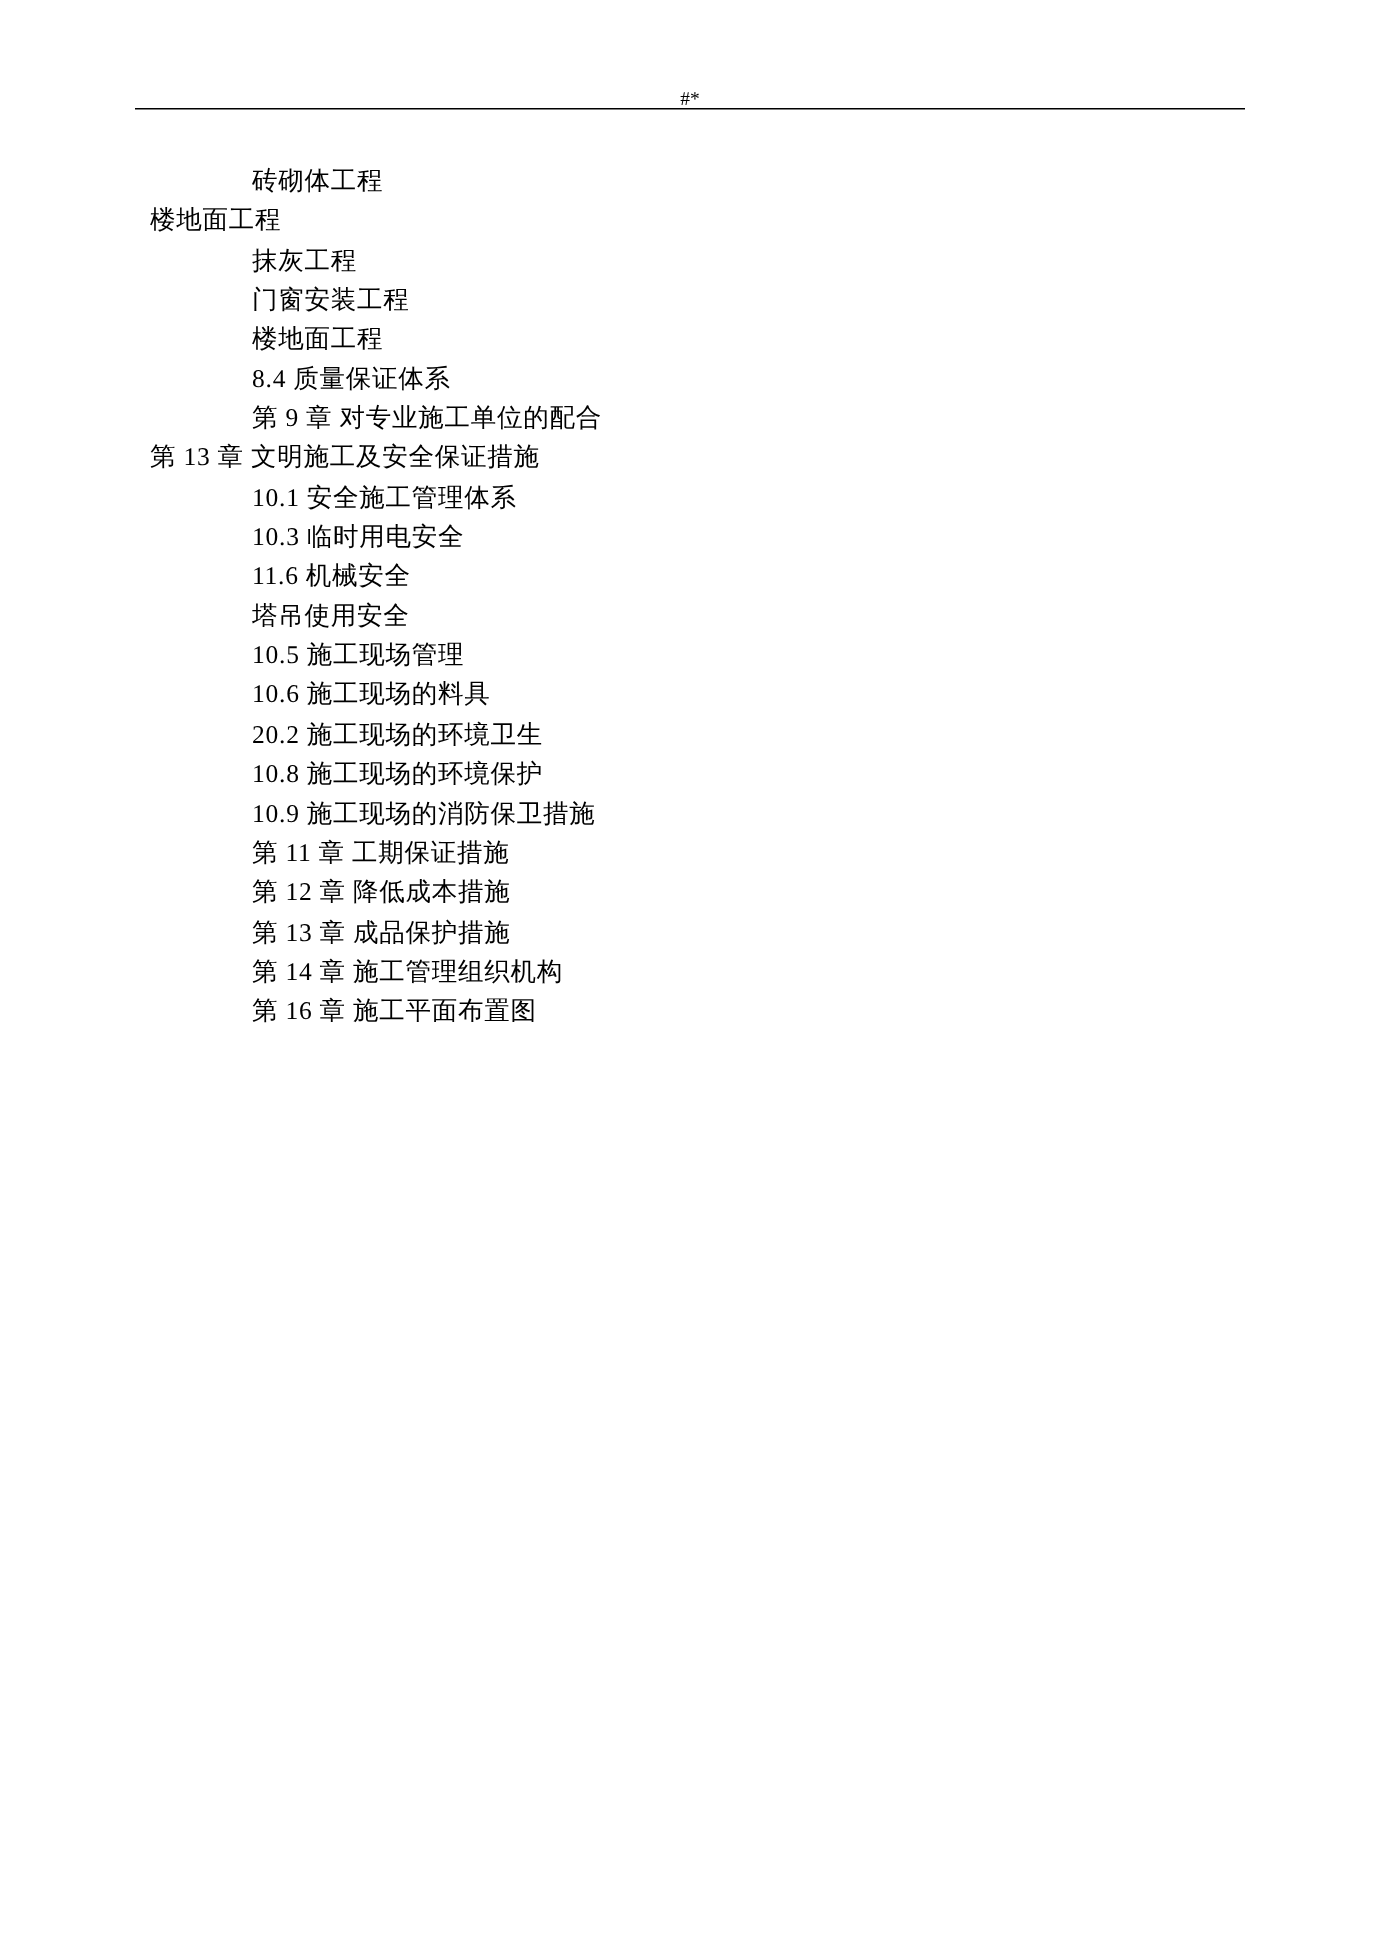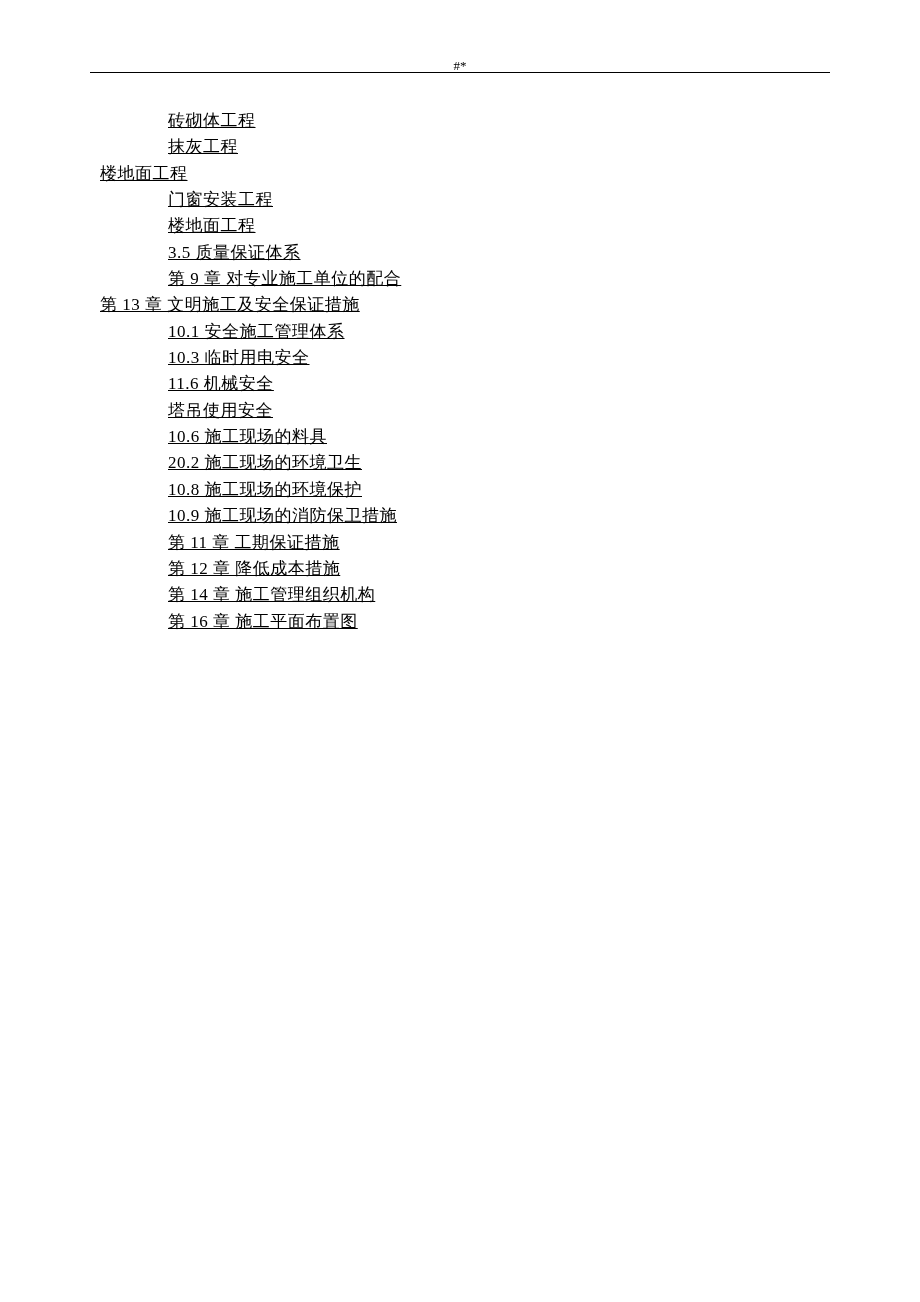--- a/index.html
+++ b/index.html
@@ -38,52 +38,53 @@
       left: 0;
       right: 0;
       border-top: 1.5px solid #000000;
     }
     .content {
       line-height: 1.55;
       letter-spacing: 0.5px;
     }
     .line {
       white-space: pre;
-      text-decoration: underline;
     }
     .indent-1 {
       padding-left: 78px;
     }
     .indent-0 {
       padding-left: 10px;
     }
   </style>
 </head>
 <body>
 
 <div class="page">
   <div class="header-area">
     <span class="header-text">#*</span>
     <div class="header-line"></div>
   </div>
   <div class="content" id="content">
       <div class="line indent-1">砖砌体工程</div>
+      <div class="line indent-0">楼地面工程</div>
       <div class="line indent-1">抹灰工程</div>
-      <div class="line indent-0">楼地面工程</div>
       <div class="line indent-1">门窗安装工程</div>
       <div class="line indent-1">楼地面工程</div>
-      <div class="line indent-1">3.5 质量保证体系</div>
+      <div class="line indent-1">8.4 质量保证体系</div>
       <div class="line indent-1">第 9 章 对专业施工单位的配合</div>
       <div class="line indent-0">第 13 章 文明施工及安全保证措施</div>
       <div class="line indent-1">10.1 安全施工管理体系</div>
       <div class="line indent-1">10.3 临时用电安全</div>
       <div class="line indent-1">11.6 机械安全</div>
       <div class="line indent-1">塔吊使用安全</div>
+      <div class="line indent-1">10.5 施工现场管理</div>
       <div class="line indent-1">10.6 施工现场的料具</div>
       <div class="line indent-1">20.2 施工现场的环境卫生</div>
       <div class="line indent-1">10.8 施工现场的环境保护</div>
       <div class="line indent-1">10.9 施工现场的消防保卫措施</div>
       <div class="line indent-1">第 11 章 工期保证措施</div>
       <div class="line indent-1">第 12 章 降低成本措施</div>
+      <div class="line indent-1">第 13 章 成品保护措施</div>
       <div class="line indent-1">第 14 章 施工管理组织机构</div>
       <div class="line indent-1">第 16 章 施工平面布置图</div>
     </div>
 </div>
 
 </body></html>

